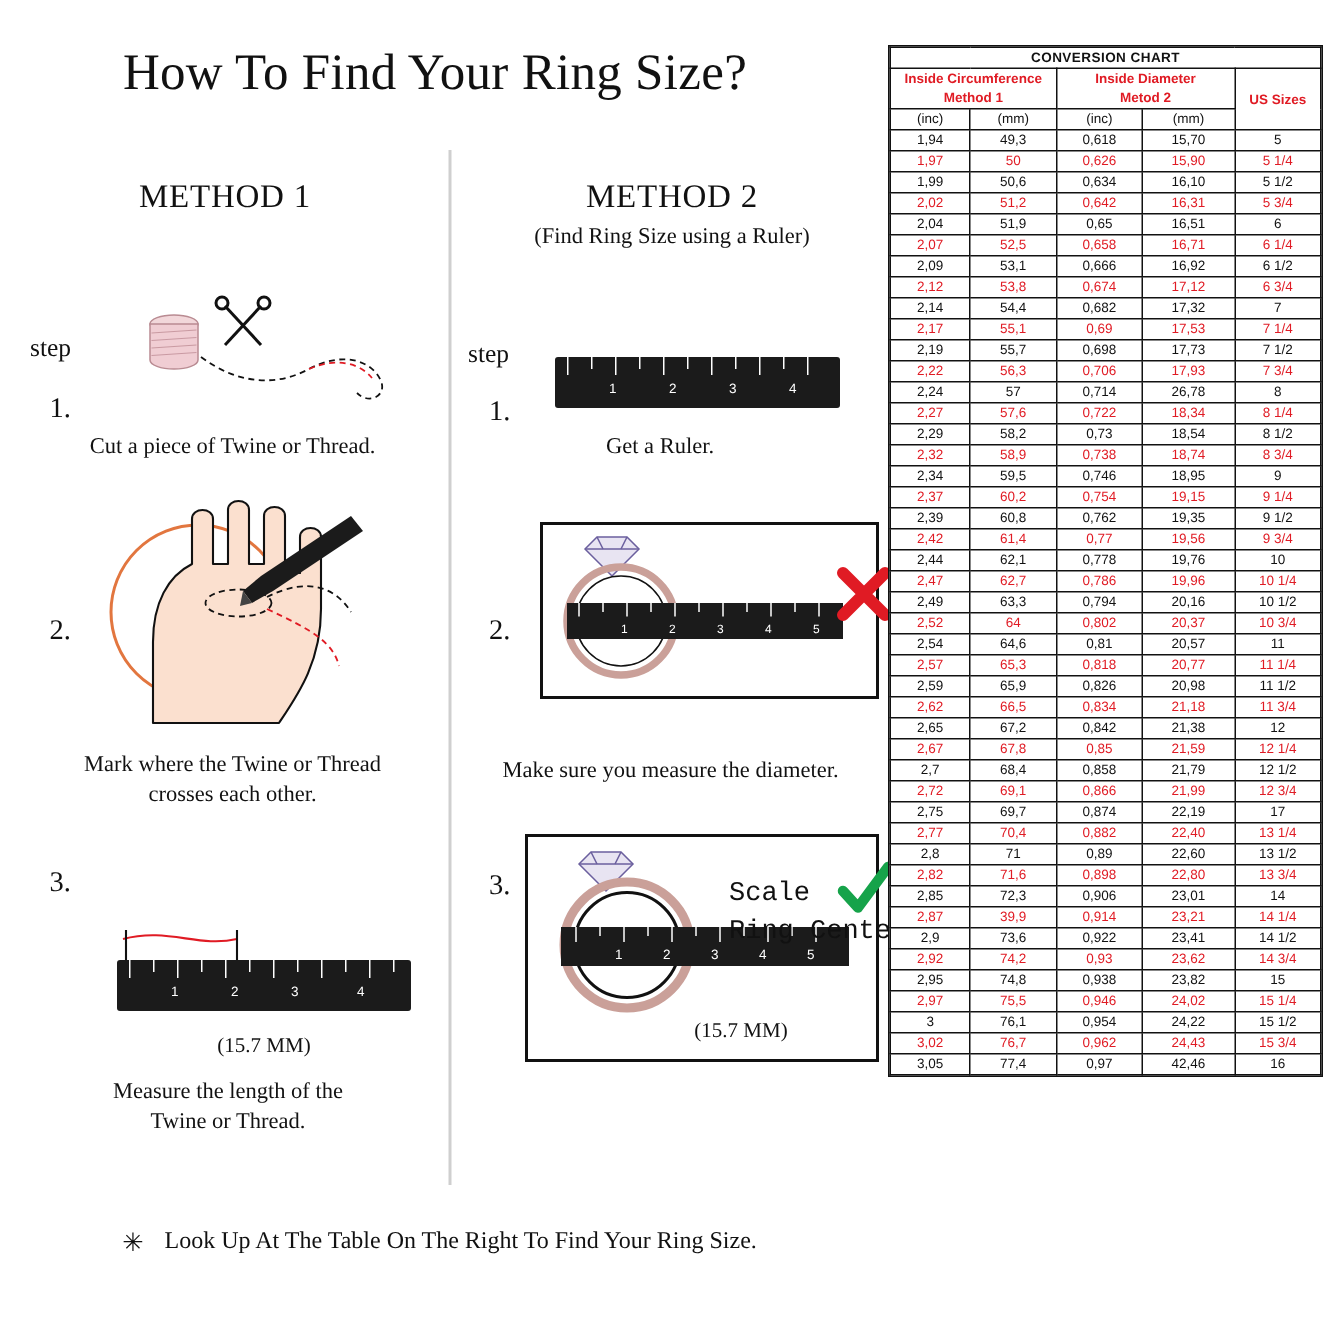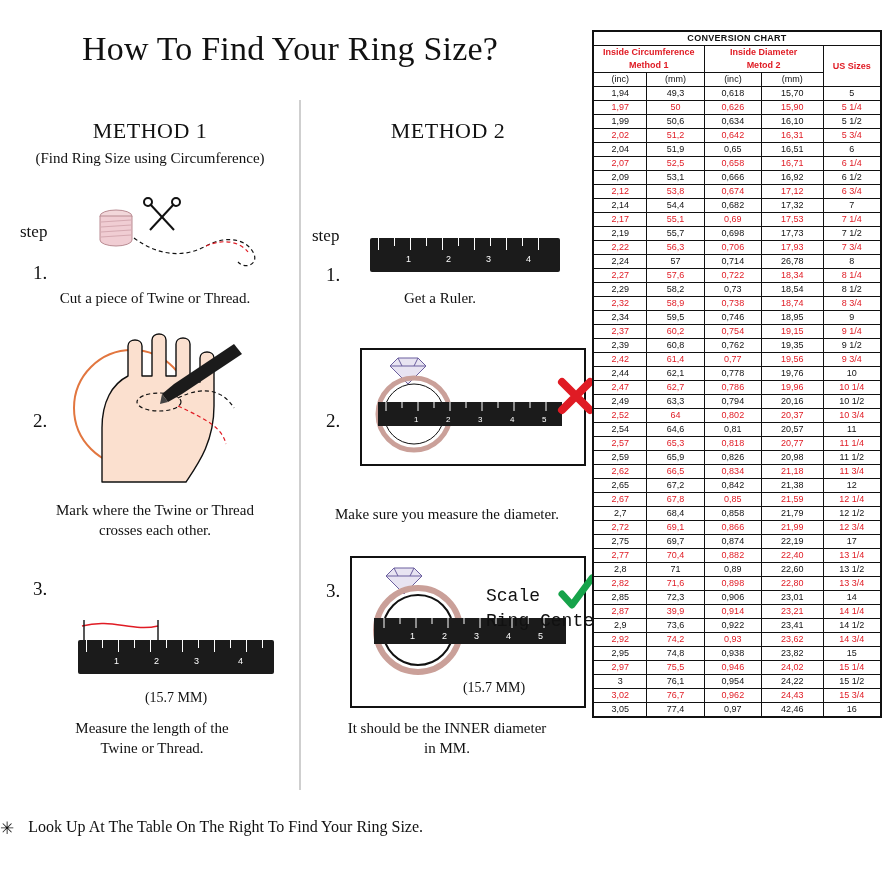--- a/index.html
+++ b/index.html
@@ -80,20 +80,21 @@
     font-size: 15px;
     text-align: center;
     line-height: 1.35;
   }
 
   .bottom-note {
     position: absolute;
     left: 0;
     top: 818px;
     width: 586px;
+    text-align: center;
     font-size: 16px;
   }
   .bottom-note .star {
     font-size: 17px;
     margin-right: 14px;
     vertical-align: middle;
   }
 
   
   .ruler {
@@ -186,21 +187,20 @@
 <div class="page">
 
   <div class="left">
 
     <div class="main-title">How To Find Your Ring Size?</div>
 
     <div class="divider-v"></div>
 
     <div class="method m1">
       <div class="method-title">METHOD 1</div>
-      <div class="method-sub">(Find Ring Size using Circumference)</div>
     </div>
 
     <div class="step-word" style="left:20px; top:222px;">step</div>
     <div class="step-num" style="left:33px; top:262px;">1.</div>
 
     <div style="position:absolute; left:88px; top:196px; width:190px; height:80px;">
       <svg width="190" height="80" viewBox="0 0 190 80">
 
         <ellipse cx="28" cy="20" rx="16" ry="6" fill="#f2d7da" stroke="#b98b92" stroke-width="1"></ellipse>
         <path d="M12 20 L12 44 A16 6 0 0 0 44 44 L44 20 Z" fill="#f0cdd3" stroke="#b98b92" stroke-width="1"></path>
@@ -279,20 +279,21 @@
         <div class="num" style="left:116px; top:16px;">3</div>
         <div class="num" style="left:160px; top:16px;">4</div>
       </div>
     </div>
 
     <div class="mm-label" style="left:96px; top:690px; width:160px;">(15.7 MM)</div>
     <div class="cap" style="left:16px; top:718px; width:272px;">Measure the length of the<br>Twine or Thread.</div>
 
     <div class="method m2">
       <div class="method-title">METHOD 2</div>
+      <div class="method-sub">(Find Ring Size using a Ruler)</div>
     </div>
 
     <div class="step-word" style="left:312px; top:226px;">step</div>
     <div class="step-num" style="left:326px; top:264px;">1.</div>
 
     <div class="ruler" style="left:370px; top:238px; width:190px; height:34px;">
       <div class="ticks">
         <div class="tick" style="left:8px;  height:12px;"></div>
         <div class="tick" style="left:24px; height:8px;"></div>
         <div class="tick" style="left:40px; height:12px;"></div>
@@ -402,21 +403,20 @@
     <div style="position:absolute; left:486px; top:584px; font-family:'Liberation Mono', monospace; font-size:18px; line-height:1.4; white-space:pre;">Scale<br>Ring Center</div>
 
     <div style="position:absolute; left:556px; top:572px;">
       <svg width="42" height="42" viewBox="0 0 42 42">
         <path d="M6 22 L16 33 L36 6" stroke="#16a34a" stroke-width="7" fill="none" stroke-linecap="round" stroke-linejoin="round"></path>
       </svg>
     </div>
 
     <div class="mm-label" style="left:434px; top:680px; width:120px;">(15.7 MM)</div>
 
-    <div class="cap" style="left:306px; top:718px; width:282px;">It should be the INNER diameter<br>in MM.</div>
 
     <div class="bottom-note">
       <span class="star">✳</span><span>Look Up  At The Table On The Right To Find Your Ring Size.</span>
     </div>
 
   </div>
 
   <div class="chart">
     <table class="conv">
       <colgroup>

